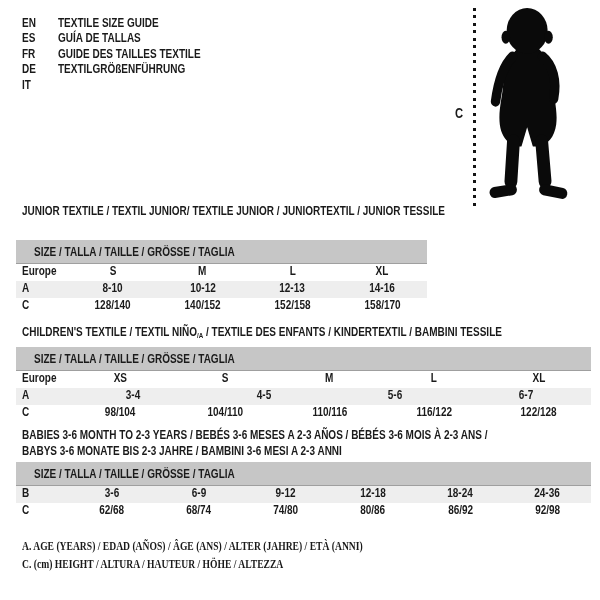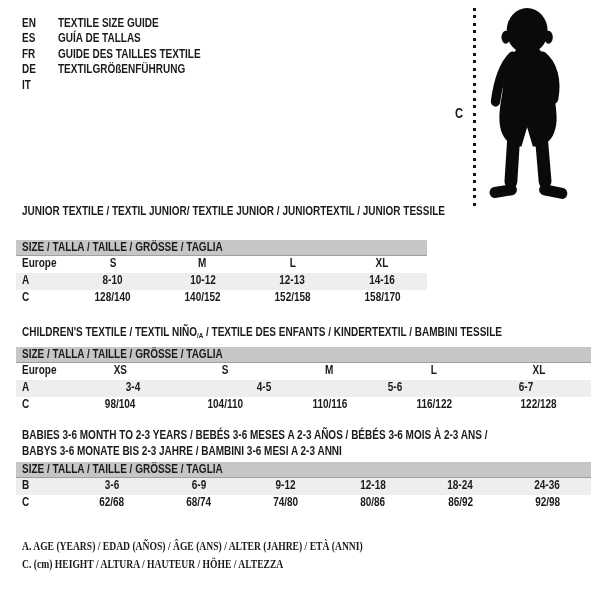--- a/index.html
+++ b/index.html
@@ -24,22 +24,22 @@
   }
   .toddler { position:absolute; left:481px; top:7px; width:94px; height:202px; }
 
   
   .sec-title { position:absolute; left:22px; font-size:12.5px; line-height:16px; }
   .sub { font-size:0.62em; vertical-align:-0.25em; }
 
   
   .tbl { position:absolute; left:16px; font-size:12.5px; }
   .tbl-hd {
-    height:16px; background:#c6c6c6; border-bottom:1px solid #9f9f9f;
-    display:flex; align-items:flex-start; padding-left:6px; box-sizing:border-box;
+    height:24px; background:#c6c6c6; border-bottom:1px solid #9f9f9f;
+    display:flex; align-items:center; padding-left:18px; box-sizing:border-box;
   }
   .trow { display:flex; height:17px; }
   .trow.alt { background:#eeeeee; }
   .cl { width:52px; padding-left:6px; box-sizing:border-box; }
   .cc { flex:1; display:flex; justify-content:center; }
 
   
   .legend { position:absolute; left:22px; top:537px; font-size:12px;font-family:Liberation Serif, serif; }
   .legend-row { height:18px; display:flex; align-items:center; }
 </style>

